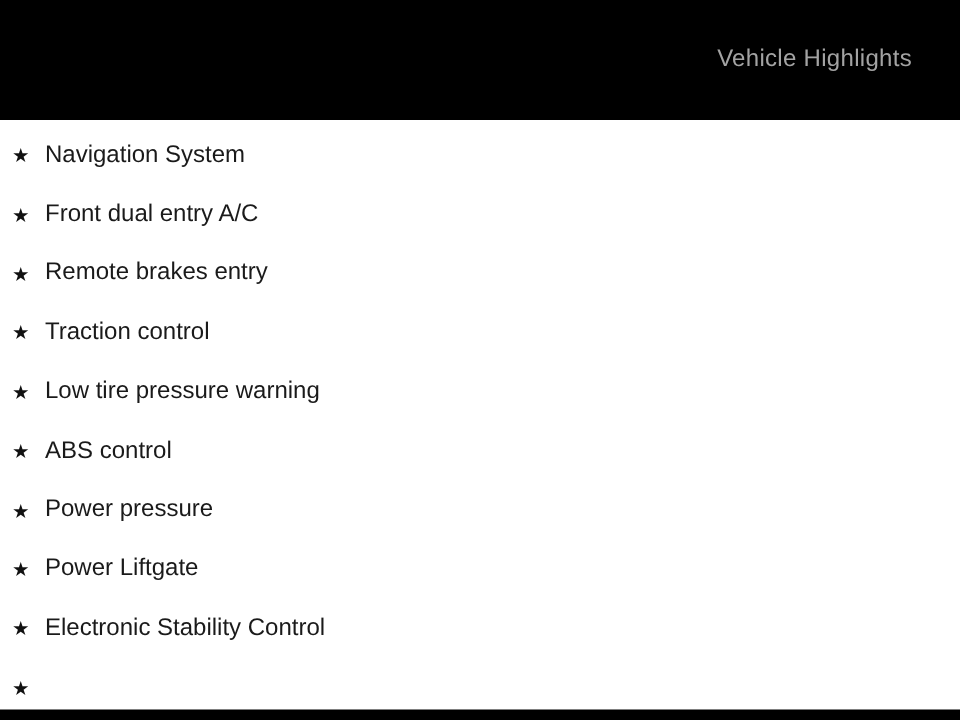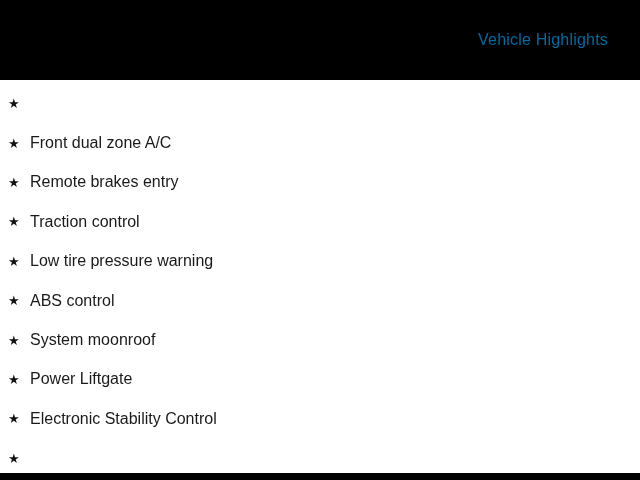--- a/index.html
+++ b/index.html
@@ -23,21 +23,21 @@
     box-sizing: border-box;
     height: 80px;
     width: 100%;
     background: #000000;
     display: flex;
     align-items: center;
     justify-content: flex-end;
     padding-right: 32px;
   }
   .header-title {
-    color: #0369a1;
+    color: #a3a3a3;
     font-size: 16px;
     letter-spacing: 0.2px;
     white-space: nowrap;
     margin-left: 20px;
   }
   .highlights-list {
     list-style: none;
     margin: 0;
     padding: 4px 0 0 8px;
   }
@@ -73,25 +73,26 @@
 
 <div class="page">
 
   <header class="header-bar">
     <span class="header-title">Vehicle Highlights</span>
   </header>
 
   <ul class="highlights-list" id="highlights-list">
   <li class="item">
     <span class="star">★</span>
+    <span class="label">Navigation System</span>
   </li>
 
   <li class="item">
     <span class="star">★</span>
-    <span class="label">Front dual zone A/C</span>
+    <span class="label">Front dual entry A/C</span>
   </li>
 
   <li class="item">
     <span class="star">★</span>
     <span class="label">Remote brakes entry</span>
   </li>
 
   <li class="item">
     <span class="star">★</span>
     <span class="label">Traction control</span>
@@ -102,21 +103,21 @@
     <span class="label">Low tire pressure warning</span>
   </li>
 
   <li class="item">
     <span class="star">★</span>
     <span class="label">ABS control</span>
   </li>
 
   <li class="item">
     <span class="star">★</span>
-    <span class="label">System moonroof</span>
+    <span class="label">Power pressure</span>
   </li>
 
   <li class="item">
     <span class="star">★</span>
     <span class="label">Power Liftgate</span>
   </li>
 
   <li class="item">
     <span class="star">★</span>
     <span class="label">Electronic Stability Control</span>

